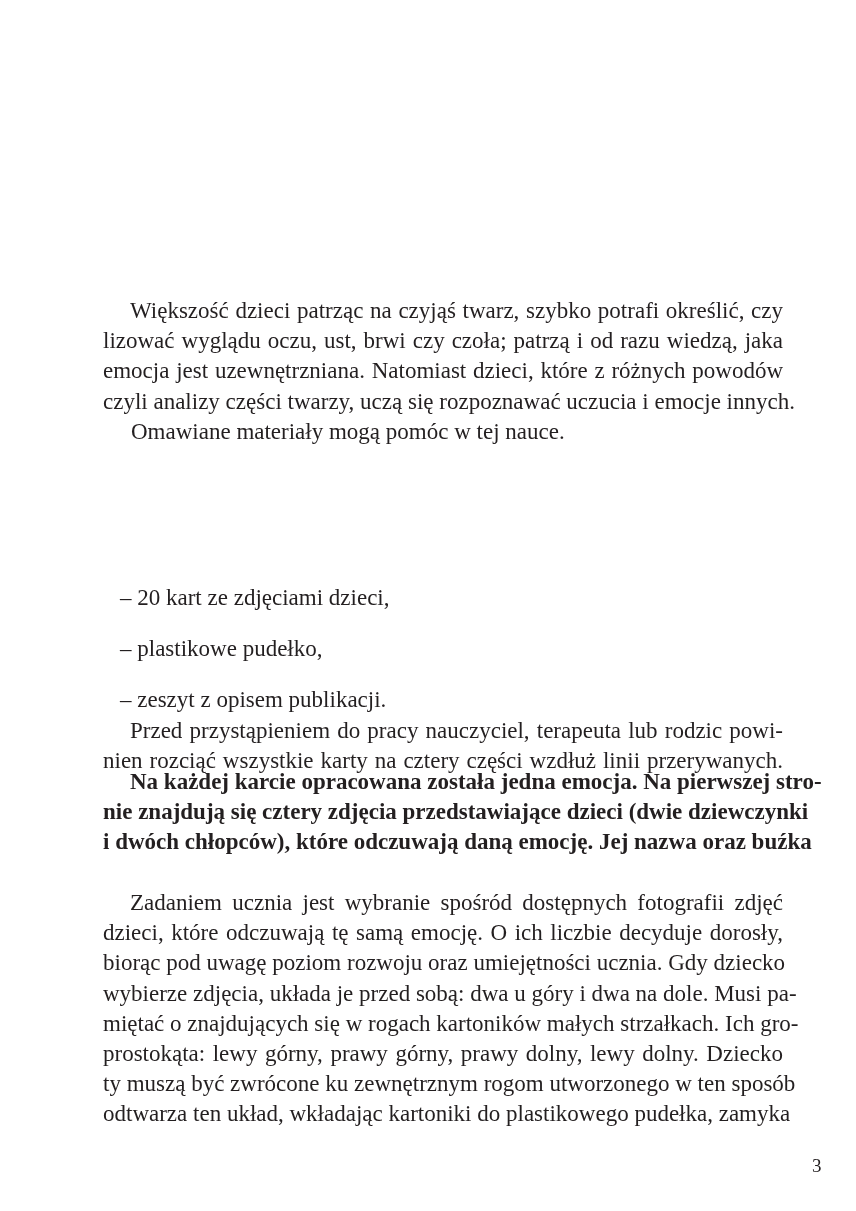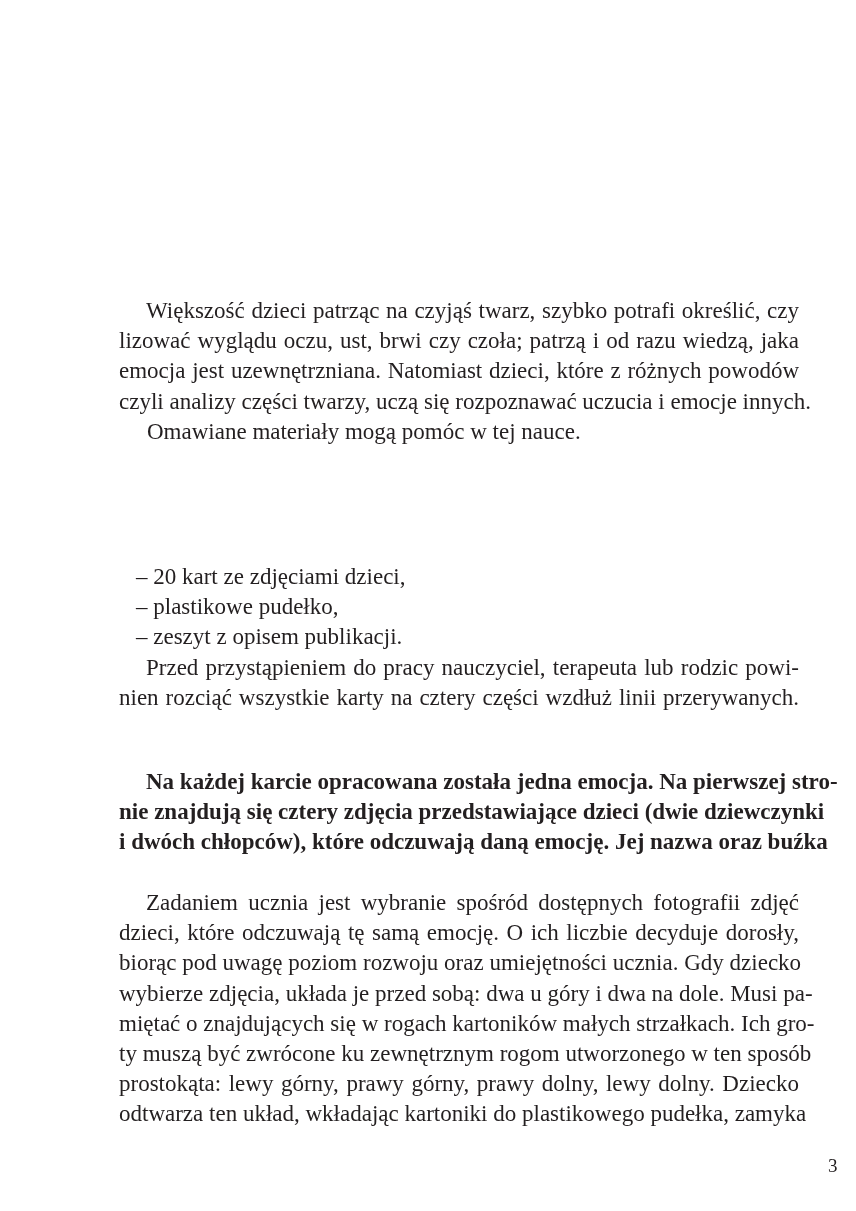--- a/index.html
+++ b/index.html
@@ -10,21 +10,21 @@
   body {
     width: 856px;
     height: 1211px;
     position: relative;
     overflow: hidden;
     font-family: "Liberation Serif", "DejaVu Serif", serif;
     color: #231f20;
   }
   .page {
     position: absolute;
-    left: 16px; top: 0;
+    left: 0; top: 0;
     width: 692px;
     height: 1211px;
   }
   .text-block {
     position: absolute;
     left: 103px;
     width: 680px;
     font-size: 23px;
     line-height: 30.2px;
   }
@@ -39,20 +39,21 @@
   .line.last {
     text-align-last: left;
     margin-left: 28px;
   }
   .line.indent {
     padding-left: 27px;
   }
   .line.list-item {
     text-align-last: left;
     padding-left: 17px;
+    margin-top: 21px;
   }
   .line.heading-line {
     text-align-last: left;
     padding-left: 27px;
   }
   #para1 { top: 296px; }
   #para2 { top: 562px; }
   #para3 { top: 767px; font-weight: bold; }
   #para4 { top: 888px; }
   .page-number {
@@ -88,20 +89,20 @@
     <span class="line">nie znajdują się cztery zdjęcia przedstawiające dzieci (dwie dziewczynki</span>
     <span class="line">i dwóch chłopców), które odczuwają daną emocję. Jej nazwa oraz buźka</span>
   </div>
 
   <div class="text-block" id="para4">
     <span class="line indent">Zadaniem ucznia jest wybranie spośród dostępnych fotografii zdjęć</span>
     <span class="line">dzieci, które odczuwają tę samą emocję. O ich liczbie decyduje dorosły,</span>
     <span class="line">biorąc pod uwagę poziom rozwoju oraz umiejętności ucznia. Gdy dziecko</span>
     <span class="line">wybierze zdjęcia, układa je przed sobą: dwa u góry i dwa na dole. Musi pa-</span>
     <span class="line">miętać o znajdujących się w rogach kartoników małych strzałkach. Ich gro-</span>
+    <span class="line">prostokąta: lewy górny, prawy górny, prawy dolny, lewy dolny. Dziecko</span>
     <span class="line">ty muszą być zwrócone ku zewnętrznym rogom utworzonego w ten sposób</span>
-    <span class="line">prostokąta: lewy górny, prawy górny, prawy dolny, lewy dolny. Dziecko</span>
     <span class="line">odtwarza ten układ, wkładając kartoniki do plastikowego pudełka, zamyka</span>
   </div>
 
   <div class="page-number">3</div>
 
 </div>
 
 </body></html>

